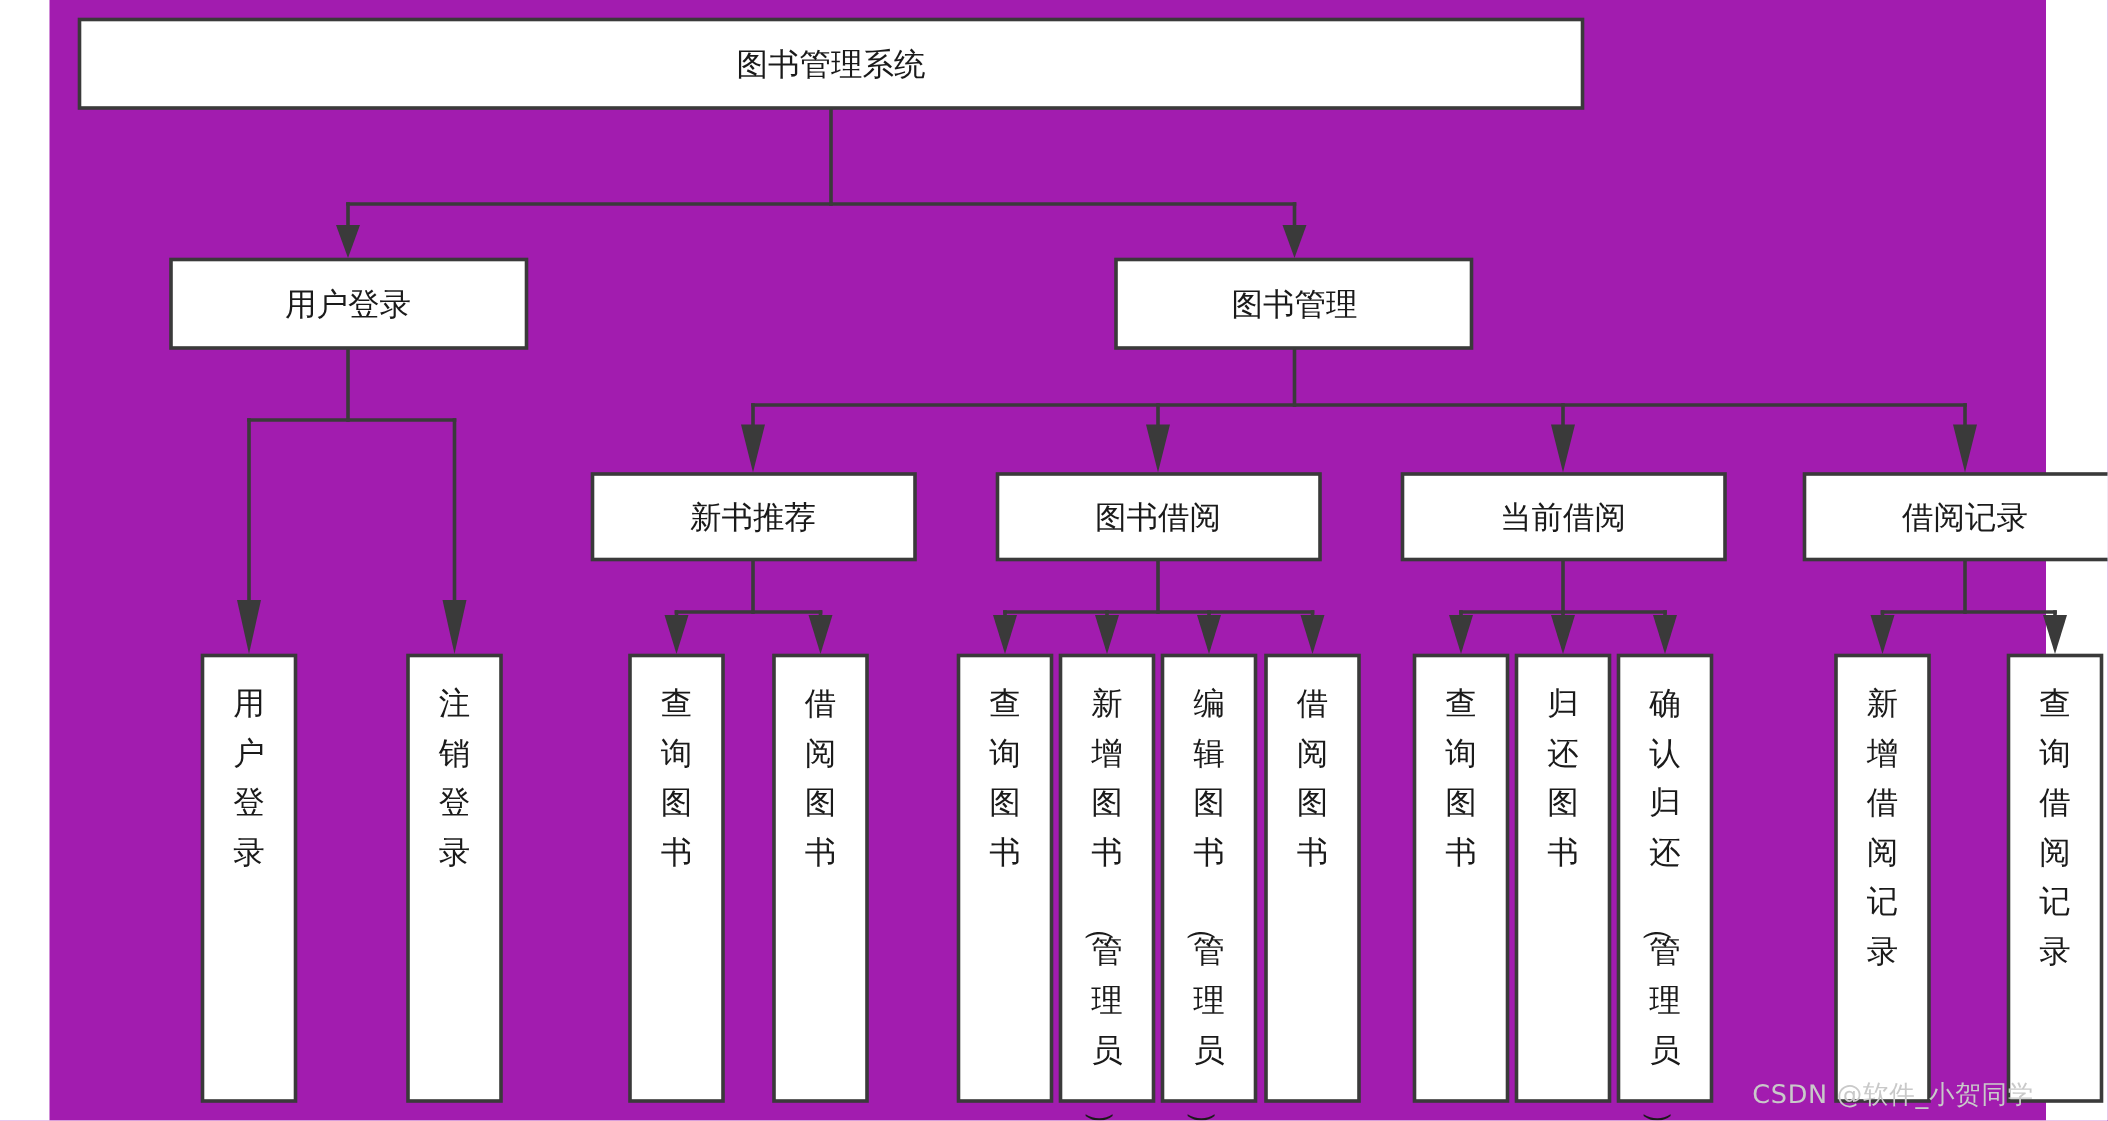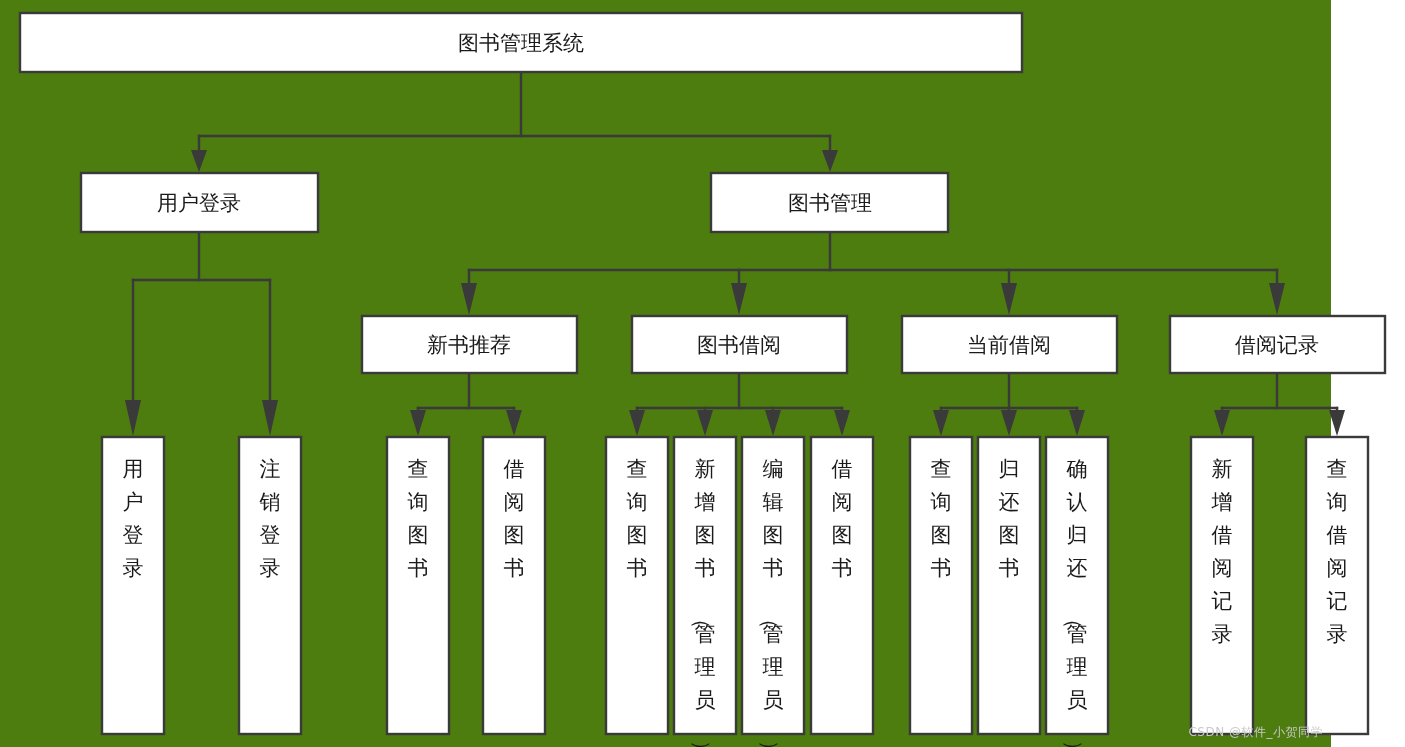--- a/index.html
+++ b/index.html
@@ -10,21 +10,22 @@
   body {
     width: 1405px;
     height: 747px;
     font-family: "DejaVu Sans", "Liberation Sans", sans-serif;
     overflow: hidden;
   }
   #diagram-root {
     position: relative;
     width: 1331px;
     height: 747px;
-    background: #4d7c0f;
+    background: #a21caf;
+    margin-left: 33px;
   }
   svg.diagram-svg {
     position: absolute;
     left: 0;
     top: 0;
     width: 1405px;
     height: 747px;
   }
   .node-box {
     fill: #ffffff;
@@ -52,21 +53,21 @@
   }
   .arrow-head {
     fill: #3a3a3a;
     stroke: none;
   }
   .watermark-text {
     position: absolute;
     right: 8px;
     bottom: 6px;
     font-family: "DejaVu Sans", "Liberation Sans", sans-serif;
-    font-size: 12px;
+    font-size: 17px;
     color: #c9c9c9;
     white-space: nowrap;
     letter-spacing: 0.5px;
     pointer-events: none;
   }
 </style>
 </head>
 <body>
 
 <div id="diagram-root">

